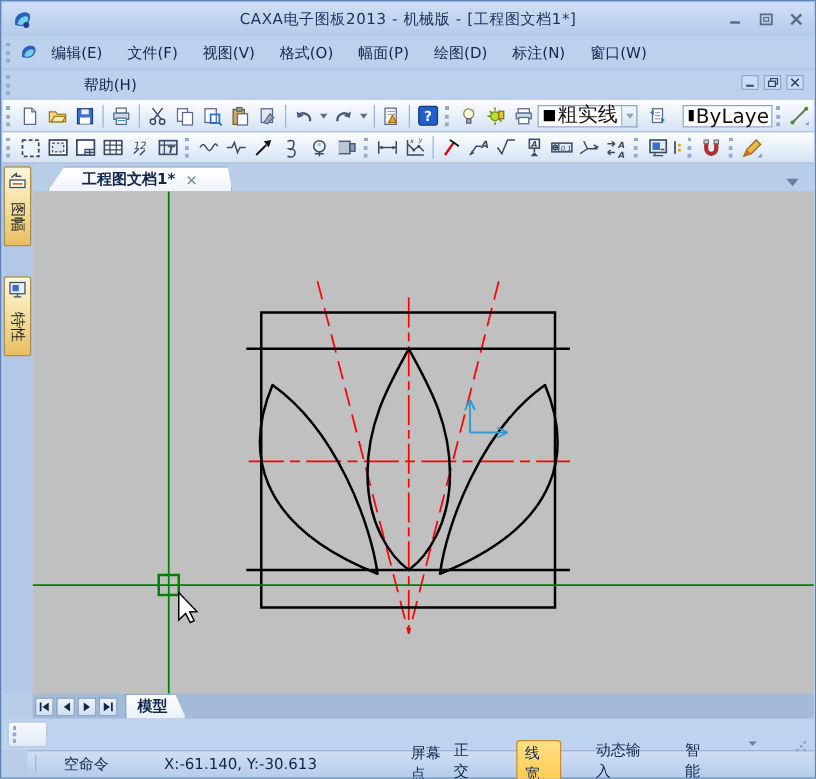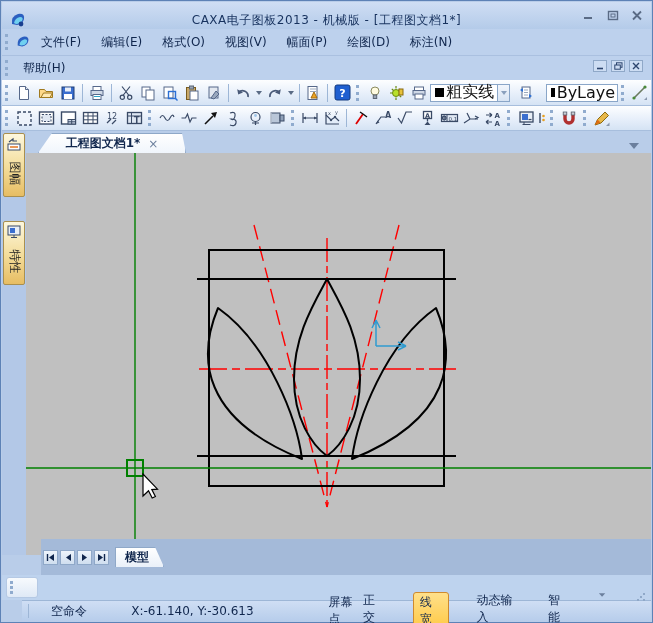--- a/index.html
+++ b/index.html
@@ -2,44 +2,44 @@
 <html><head>
 <meta charset="utf-8">
 <style>
   * { margin:0; padding:0; box-sizing:border-box; }
   html,body { width:653px; height:623px; font-family:"DejaVu Sans", sans-serif; }
   body { position:relative; background:#b9cde9; overflow:hidden; }
   .window { position:absolute; inset:0; border:1px solid #5d82b6; background:#b9cde9; }
 
   
   .titlebar { position:absolute; top:1px; left:1px; right:1px; height:27px;
-    background:linear-gradient(180deg,#cfdef4,#b4cbe9); display:flex; align-items:flex-end; }
+    background:linear-gradient(180deg,#cfdef4,#b4cbe9); display:flex; align-items:center; }
   .app-logo { width:18px; height:18px; margin-left:7px; }
   .title-text { position:absolute; left:0; right:0; text-align:center; font-size:12px;
     color:#17325e; letter-spacing:.5px; }
   .win-ctrls { position:absolute; right:6px; top:6px; display:flex; gap:8px; }
   .win-btn { width:16px; height:14px; display:flex; align-items:center; justify-content:center; }
 
   
   .menurow1 { position:absolute; top:28px; left:1px; right:1px; height:27px;
     display:flex; align-items:center; background:#bdd1ed; border-bottom:1px solid #aac0e0; }
   .menurow2 { position:absolute; top:55px; left:1px; right:1px; height:24px;
-    display:flex; align-items:center; background:#bdd1ed; }
+    display:flex; align-items:center; background:#bdd1ed;gap:44px; }
   .grip { width:4px; height:16px; border-left:3px dotted #90abce; margin:0 4px 0 3px; }
   .menu-item { font-size:12px; color:#10264d; padding:3px 10px; }
   .mdi-ctrls { position:absolute; right:8px; top:4px; display:flex; gap:4px; }
   .mdi-btn { width:14px; height:12px; background:#cdddf3; border:1px solid #8fa8c8;
     display:flex; align-items:center; justify-content:center; }
 
   
   .toolbar { position:absolute; left:1px; right:1px; display:flex; align-items:center;
     background:linear-gradient(180deg,#fdfeff 0%,#e7effa 55%,#d5e3f4 100%);
     border-bottom:1px solid #a7bedd; overflow:hidden; }
   .tb1 { top:79px; height:26px; }
-  .tb2 { top:105px; height:25px; }
+  .tb2 { top:105px; height:25px;font-style:italic; }
   .tb-btn { min-width:22px; height:22px; display:flex; align-items:center; justify-content:center;
     border-radius:2px; position:relative; }
   .sep { width:1px; height:18px; background:#9db6d6; margin:0 3px; }
   .dd { width:0; height:0; border-left:3px solid transparent; border-right:3px solid transparent;
     border-top:4px solid #5a6b85; margin:0 2px; }
   .combo { height:18px; background:#fff; border:1px solid #8aa6c8; display:flex;
     align-items:center; font-size:16px; color:#111; padding:0 2px; }
   .combo .swatch { width:9px; height:9px; background:#000; margin:0 2px; }
   .combo-dd { width:13px; height:18px; background:linear-gradient(180deg,#f2f6fc,#d8e4f3);
     border:1px solid #8aa6c8; border-left:none; display:flex; align-items:center; justify-content:center; }
@@ -60,22 +60,22 @@
   .side-tab { width:22px; margin:2px 0 0 1px; background:linear-gradient(180deg,#fdf7dd 0%,#f3dc99 55%,#e7bd63 100%);
     border:1px solid #a98f4f; border-radius:2px; display:flex; flex-direction:column; align-items:center; padding:2px 0; }
   .side-tab .rotbox { height:42px; width:16px; display:flex; align-items:center; justify-content:center; }
   .side-tab .rot { transform:rotate(90deg); white-space:nowrap; font-size:12px; color:#222; }
   .side-gap { height:22px; }
 
   
   .canvas { position:absolute; left:25px; top:152px; right:1px; bottom:67px; background:#c0c0c0; overflow:hidden; }
 
   
-  .model-strip { position:absolute; left:25px; right:1px; bottom:47px; height:36px;
-    background:#a4bad9; display:flex; align-items:center;margin-left:15px; }
+  .model-strip { position:absolute; left:25px; right:1px; bottom:47px; height:20px;
+    background:#a4bad9; display:flex; align-items:center; }
   .nav-btn { width:15px; height:15px; margin-left:2px; background:linear-gradient(180deg,#eef4fb,#cfdeef);
     border:1px solid #8fa8c8; display:flex; align-items:center; justify-content:center; }
   .model-tab { margin-left:6px; height:20px; padding:0 14px 0 9px;
     background:linear-gradient(180deg,#ffffff,#e9f0f9); border:1px solid #8fa8c8; border-bottom:none;
     clip-path:polygon(0 0, calc(100% - 9px) 0, 100% 100%, 0 100%);
     font-size:12px; font-weight:bold; color:#10264d; display:flex; align-items:center; }
   .cmdrow { position:absolute; left:1px; right:1px; bottom:22px; height:25px; background:#bed3ee; }
   .cmd-panel { position:absolute; left:4px; top:2px; width:32px; height:21px; border-radius:3px;
     background:linear-gradient(180deg,#f7fafd,#dfe9f6); border:1px solid #b5c9e4; display:flex; align-items:center; }
   .cmd-panel .grip { height:13px; }
@@ -132,27 +132,28 @@
       </div>
     </div>
   </div>
 
   <div class="menurow1">
     <div class="grip"></div>
     <svg class="app-logo" style="width:16px;height:16px;margin-left:2px" viewBox="0 0 18 18">
       <path d="M3 13 Q2 5 9 3 Q16 2 15 8 Q14 13 8 14 Z" fill="#2b5fc0"></path>
       <path d="M5 12 Q6 7 11 6 Q15 6 13 10 Q11 13 7 13 Z" fill="#6fd0f0"></path>
     </svg>
+    <span class="menu-item">编辑(E)</span>
     <span class="menu-item">文件(F)</span>
-    <span class="menu-item">编辑(E)</span>
+    <span class="menu-item">视图(V)</span>
     <span class="menu-item">格式(O)</span>
-    <span class="menu-item">视图(V)</span>
     <span class="menu-item">幅面(P)</span>
     <span class="menu-item">绘图(D)</span>
     <span class="menu-item">标注(N)</span>
+    <span class="menu-item">窗口(W)</span>
   </div>
 
   <div class="menurow2">
     <div class="grip"></div>
     <span class="menu-item">帮助(H)</span>
     <div class="mdi-ctrls">
       <div class="mdi-btn">
         <svg width="8" height="8" viewBox="0 0 8 8">
             <path d="M1 6.5h6" stroke="#2c456e" stroke-width="1.6"></path>
           </svg>

